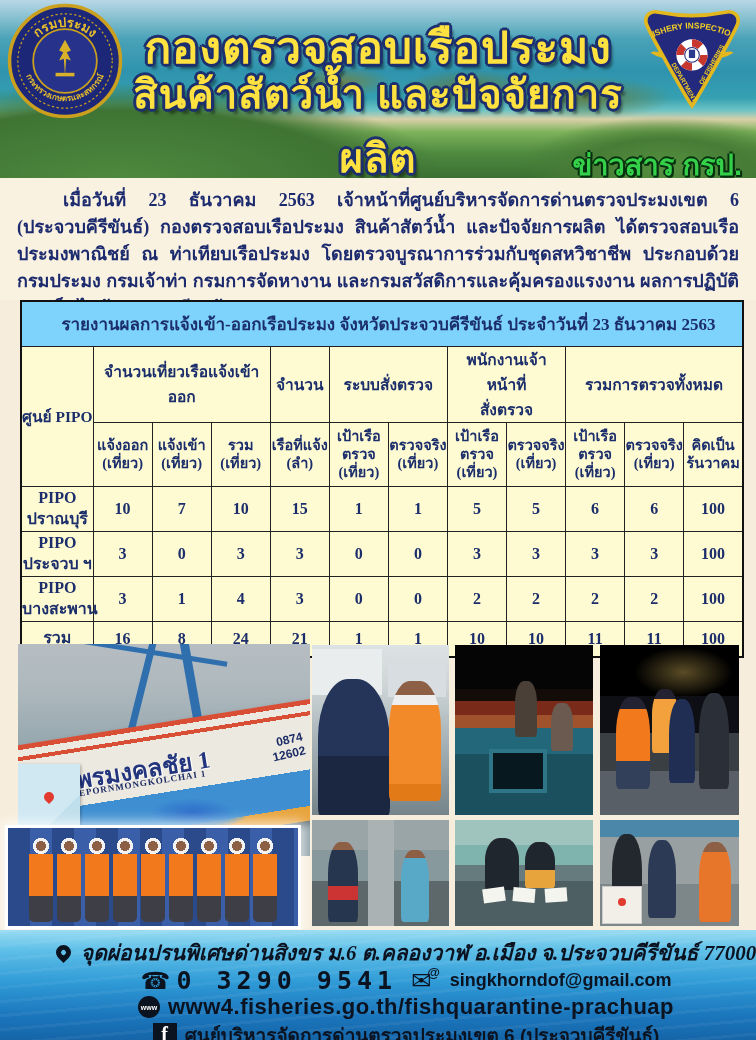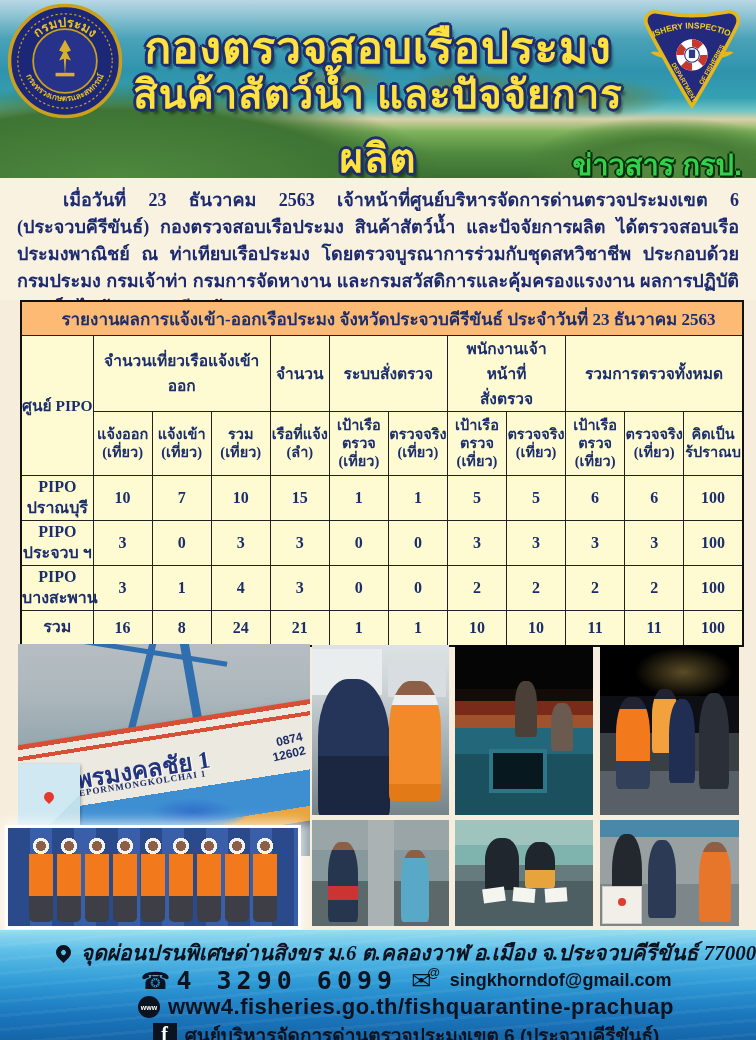--- a/index.html
+++ b/index.html
@@ -38,21 +38,21 @@
     padding:9px 17px 0 17px; overflow:hidden; }
   .intro p { font-family:"Liberation Serif", serif; font-weight:bold; color:#1C2A6E; font-size:18px;
     line-height:27px; text-align:justify; text-indent:46px; }
 
   
   .table-wrap { position:absolute; left:20px; top:300px; width:724px; }
   table.report { border-collapse:collapse; width:724px; table-layout:fixed; border:2px solid #111; }
   table.report th, table.report td { border:1px solid #222; color:#1B2E6B; font-weight:bold;
     text-align:center; vertical-align:middle; background:#FEFBD2; font-family:"Liberation Serif", serif; }
   col.c0 { width:72px; } col.cn { width:59px; }
-  tr.t-title th { background:#fdba74; font-size:17px; height:34px;padding-left:13px; }
+  tr.t-title th { background:#7dd3fc; font-size:17px; height:45px;padding-left:13px; }
   tr.t-group th { height:54px; font-size:15.5px; }
   tr.t-sub th { height:64px; font-size:14.5px; line-height:1.25; }
   tr.t-data td { height:45px; font-size:16px; }
   tr.t-total td { height:36px; font-size:16px; }
   .pre { white-space:pre-line; }
   td.rowlabel { font-size:15px; line-height:1.3;margin-top:44px; }
 
   
   .photos { position:absolute; left:0; top:628px; width:756px; height:302px; }
   .photo { position:absolute; overflow:hidden; background:#888; }
@@ -263,21 +263,21 @@
 ตรวจ
 (เที่ยว)</th>
           <th class="pre">ตรวจจริง
 (เที่ยว)</th>
           <th class="pre">เป้าเรือ
 ตรวจ
 (เที่ยว)</th>
           <th class="pre">ตรวจจริง
 (เที่ยว)</th>
           <th class="pre">คิดเป็น
-ร้ปราณบ</th>
+ร้นวาคม</th>
         </tr>
       </thead>
       <tbody>
         <tr class="t-data">
           <td class="rowlabel pre">PIPO
 ปราณบุรี</td>
           <td>10</td>
           <td>7</td>
           <td>10</td>
           <td>15</td>
@@ -397,21 +397,21 @@
           <i></i>
         </div>
     </div>
   </section>
 
   <footer class="footer">
     <div class="f-line f1">
       <span class="pin-icon"></span><span class="addr">จุดผ่อนปรนพิเศษด่านสิงขร ม.6 ต.คลองวาฬ อ.เมือง จ.ประจวบคีรีขันธ์ 77000</span>
     </div>
     <div class="f-line f2">
-      <span class="glyph-icon">☎</span><span class="phone">4 3290  6099</span><span class="glyph-icon">✉</span><span class="at-glyph">@</span><span class="email">singkhorndof@gmail.com</span>
+      <span class="glyph-icon">☎</span><span class="phone">0 3290  9541</span><span class="glyph-icon">✉</span><span class="at-glyph">@</span><span class="email">singkhorndof@gmail.com</span>
     </div>
     <div class="f-line f3">
       <span class="globe-icon">www</span><span class="web">www4.fisheries.go.th/fishquarantine-prachuap</span>
     </div>
     <div class="f-line f4">
       <span class="fb-icon">f</span><span class="fbtxt">ศูนย์บริหารจัดการด่านตรวจประมงเขต 6 (ประจวบคีรีขันธ์)</span>
     </div>
   </footer>
 
 </div>

